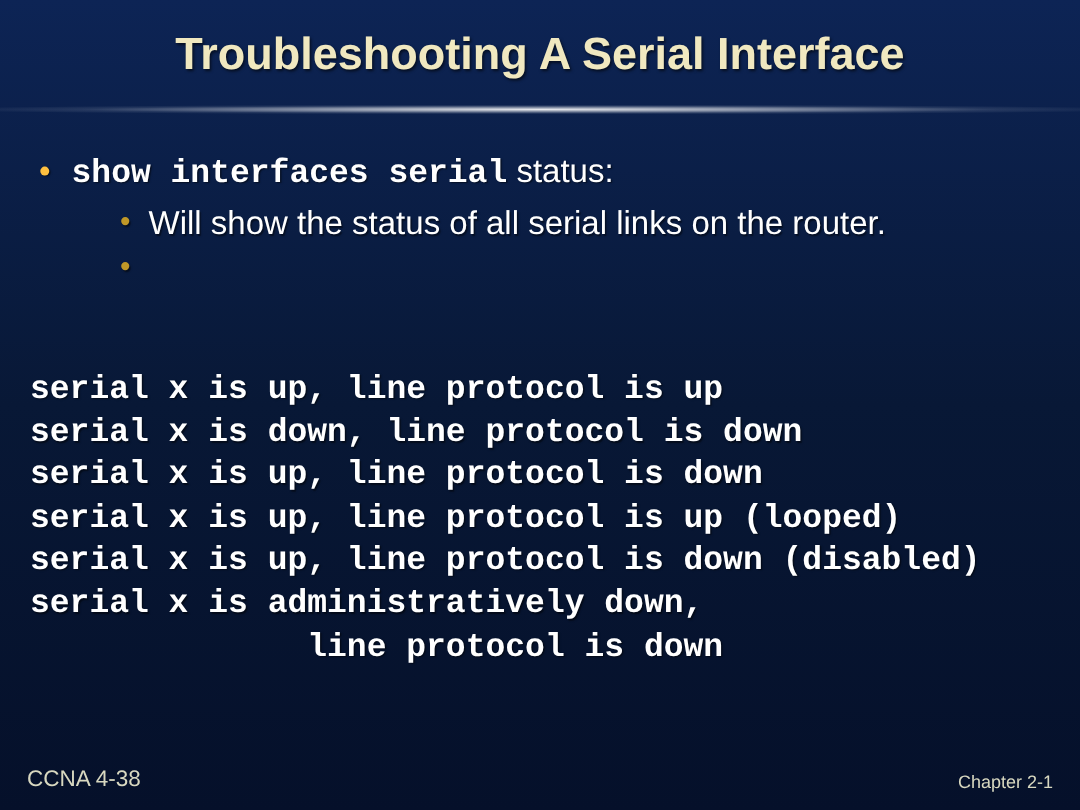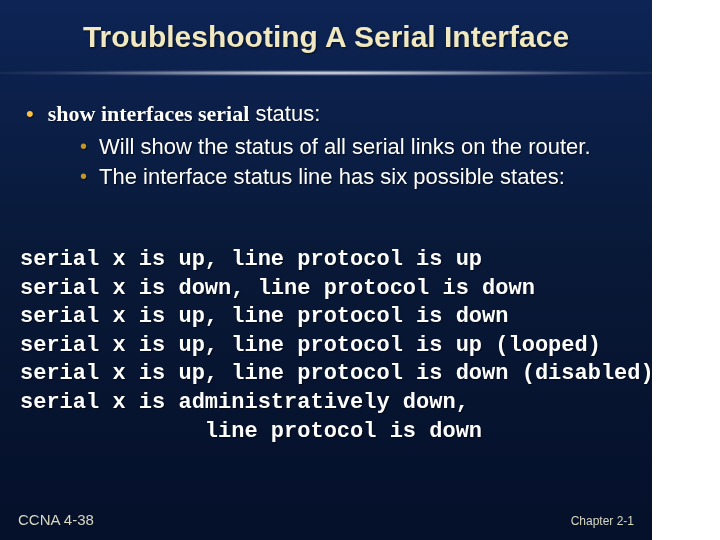--- a/index.html
+++ b/index.html
@@ -3,21 +3,21 @@
 <meta charset="utf-8">
 <style>
   html, body {
     margin: 0;
     padding: 0;
     width: 720px;
     height: 540px;
     overflow: hidden;
   }
   .slide {
-    width: 652px;
+    width: 720px;
     height: 540px;
     background: linear-gradient(to bottom, #0d2455 0%, #081836 50%, #05102a 100%);
     position: relative;
     box-sizing: border-box;
     color: #ffffff;
     font-family: Arial, Helvetica, sans-serif;
   }
   .title {
     position: absolute;
     top: 20px;
@@ -63,21 +63,21 @@
   .bullet2 {
     display: flex;
     margin-bottom: 2px;
   }
   .bullet2 .dot {
     color: #c09828;
     font-size: 20px;
     margin-right: 12px;
   }
   .cmd {
-    font-family: Liberation Serif, serif;
+    font-family: Liberation Mono, monospace;
     font-weight: bold;
   }
   .states {
     position: absolute;
     top: 246px;
     left: 20px;
     right: 20px;
     font-family: Liberation Mono, monospace;
     font-weight: bold;
     font-size: 22px;
@@ -117,21 +117,20 @@
         <span class="cmd">show interfaces serial</span><span> status:</span>
       </span>
     </div>
     <div class="sub-bullets">
       <div class="bullet2">
         <span class="dot">•</span>
         <span>Will show the status of all serial links on the router.</span>
       </div>
       <div class="bullet2">
         <span class="dot">•</span>
-        <span>The interface status line has six possible states:</span>
       </div>
     </div>
   </div>
 
   <div class="states"><span>serial x is up, line protocol is up</span>
 <span>serial x is down, line protocol is down</span>
 <span>serial x is up, line protocol is down</span>
 <span>serial x is up, line protocol is up (looped)</span>
 <span>serial x is up, line protocol is down (disabled)</span>
 <span>serial x is administratively down,</span>

